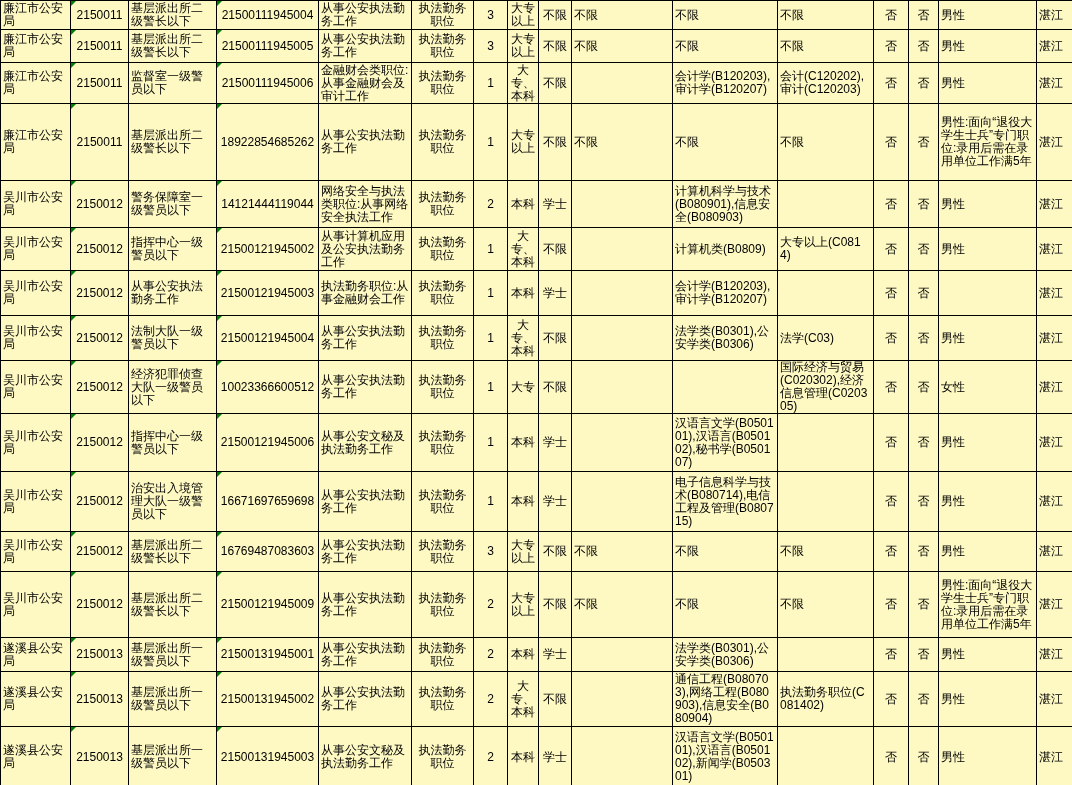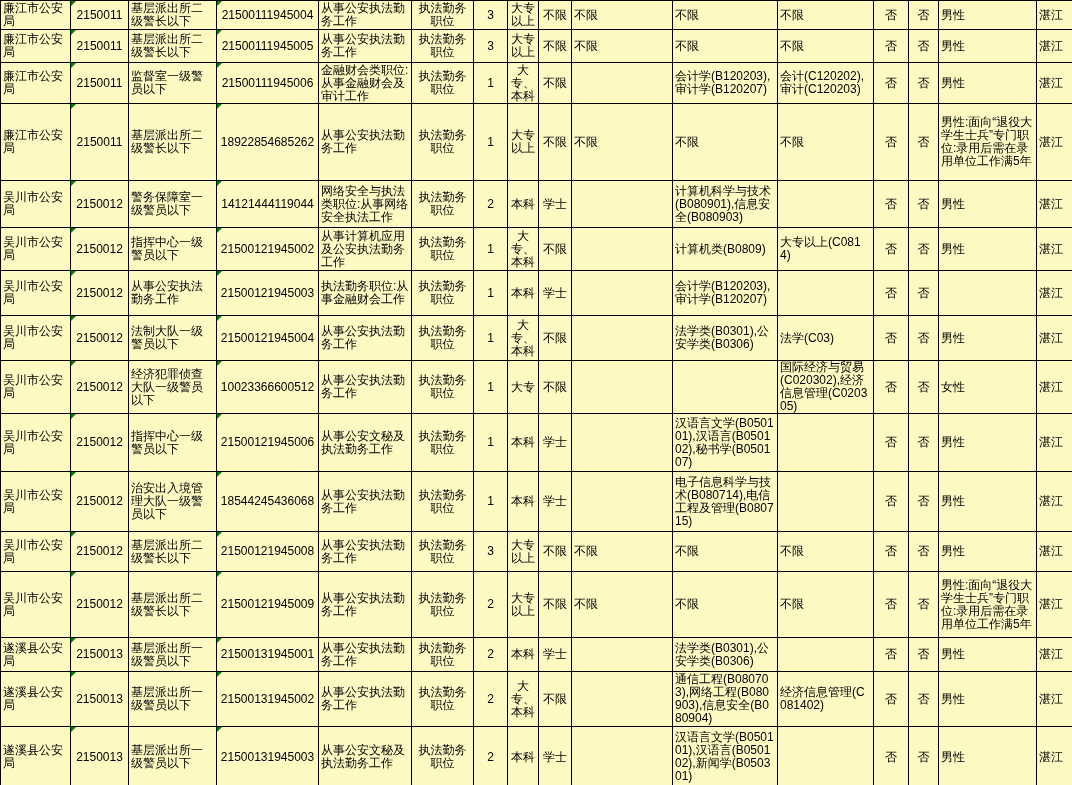--- a/index.html
+++ b/index.html
@@ -226,39 +226,39 @@
     <td class="c c12"><span class="v"></span></td>
     <td class="c c13"><span class="v">否</span></td>
     <td class="c c14"><span class="v">否</span></td>
     <td class="c c15"><span class="v">男性</span></td>
     <td class="c c16"><span class="v">湛江</span></td>
   </tr>
         <tr style="height: 60px;">
     <td class="c c1"><span class="v">吴川市公安局</span></td>
     <td class="c c2"><i class="tri"></i><span class="v">2150012</span></td>
     <td class="c c3"><span class="v">治安出入境管理大队一级警员以下</span></td>
-    <td class="c c4"><i class="tri"></i><span class="v">18544245436068</span></td>
+    <td class="c c4"><i class="tri"></i><span class="v">16671697659698</span></td>
     <td class="c c5"><span class="v">从事公安执法勤务工作</span></td>
     <td class="c c6"><span class="v">执法勤务职位</span></td>
     <td class="c c7"><span class="v">1</span></td>
     <td class="c c8"><span class="v">本科</span></td>
     <td class="c c9"><span class="v">学士</span></td>
     <td class="c c10"><span class="v"></span></td>
     <td class="c c11"><span class="v">电子信息科学与技术(B080714),电信工程及管理(B080715)</span></td>
     <td class="c c12"><span class="v"></span></td>
     <td class="c c13"><span class="v">否</span></td>
     <td class="c c14"><span class="v">否</span></td>
     <td class="c c15"><span class="v">男性</span></td>
     <td class="c c16"><span class="v">湛江</span></td>
   </tr>
         <tr style="height: 40px;">
     <td class="c c1"><span class="v">吴川市公安局</span></td>
     <td class="c c2"><i class="tri"></i><span class="v">2150012</span></td>
     <td class="c c3"><span class="v">基层派出所二级警长以下</span></td>
-    <td class="c c4"><i class="tri"></i><span class="v">21500121945008</span></td>
+    <td class="c c4"><i class="tri"></i><span class="v">16769487083603</span></td>
     <td class="c c5"><span class="v">从事公安执法勤务工作</span></td>
     <td class="c c6"><span class="v">执法勤务职位</span></td>
     <td class="c c7"><span class="v">3</span></td>
     <td class="c c8"><span class="v">大专以上</span></td>
     <td class="c c9"><span class="v">不限</span></td>
     <td class="c c10"><span class="v">不限</span></td>
     <td class="c c11"><span class="v">不限</span></td>
     <td class="c c12"><span class="v">不限</span></td>
     <td class="c c13"><span class="v">否</span></td>
     <td class="c c14"><span class="v">否</span></td>
@@ -306,21 +306,21 @@
     <td class="c c2"><i class="tri"></i><span class="v">2150013</span></td>
     <td class="c c3"><span class="v">基层派出所一级警员以下</span></td>
     <td class="c c4"><i class="tri"></i><span class="v">21500131945002</span></td>
     <td class="c c5"><span class="v">从事公安执法勤务工作</span></td>
     <td class="c c6"><span class="v">执法勤务职位</span></td>
     <td class="c c7"><span class="v">2</span></td>
     <td class="c c8"><span class="v">大专、本科</span></td>
     <td class="c c9"><span class="v">不限</span></td>
     <td class="c c10"><span class="v"></span></td>
     <td class="c c11"><span class="v">通信工程(B080703),网络工程(B080903),信息安全(B080904)</span></td>
-    <td class="c c12"><span class="v">经济信息管理(C081402)</span></td>
+    <td class="c c12"><span class="v">执法勤务职位(C081402)</span></td>
     <td class="c c13"><span class="v">否</span></td>
     <td class="c c14"><span class="v">否</span></td>
     <td class="c c15"><span class="v">男性</span></td>
     <td class="c c16"><span class="v">湛江</span></td>
   </tr>
         <tr style="height: 61px;">
     <td class="c c1"><span class="v">遂溪县公安局</span></td>
     <td class="c c2"><i class="tri"></i><span class="v">2150013</span></td>
     <td class="c c3"><span class="v">基层派出所一级警员以下</span></td>
     <td class="c c4"><i class="tri"></i><span class="v">21500131945003</span></td>

